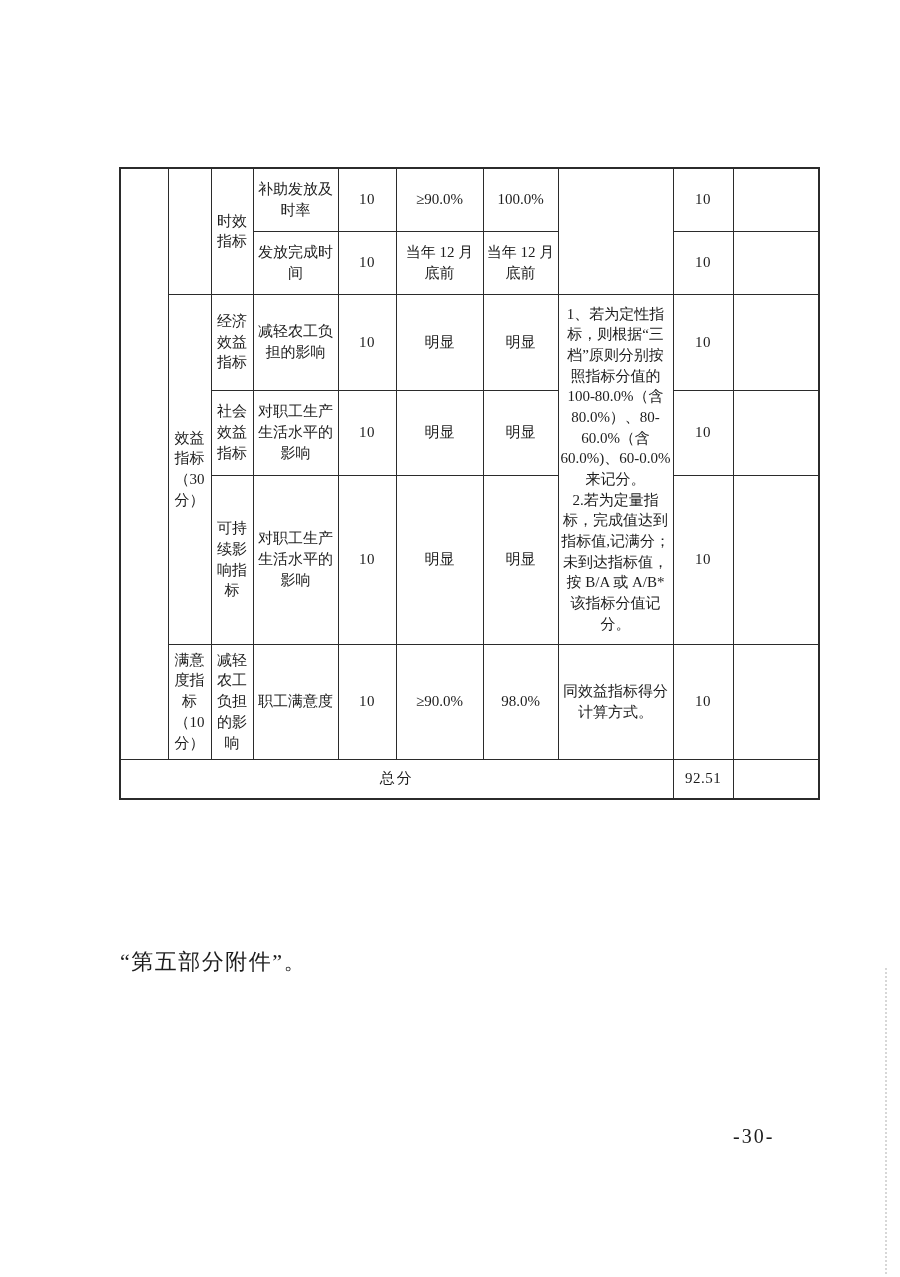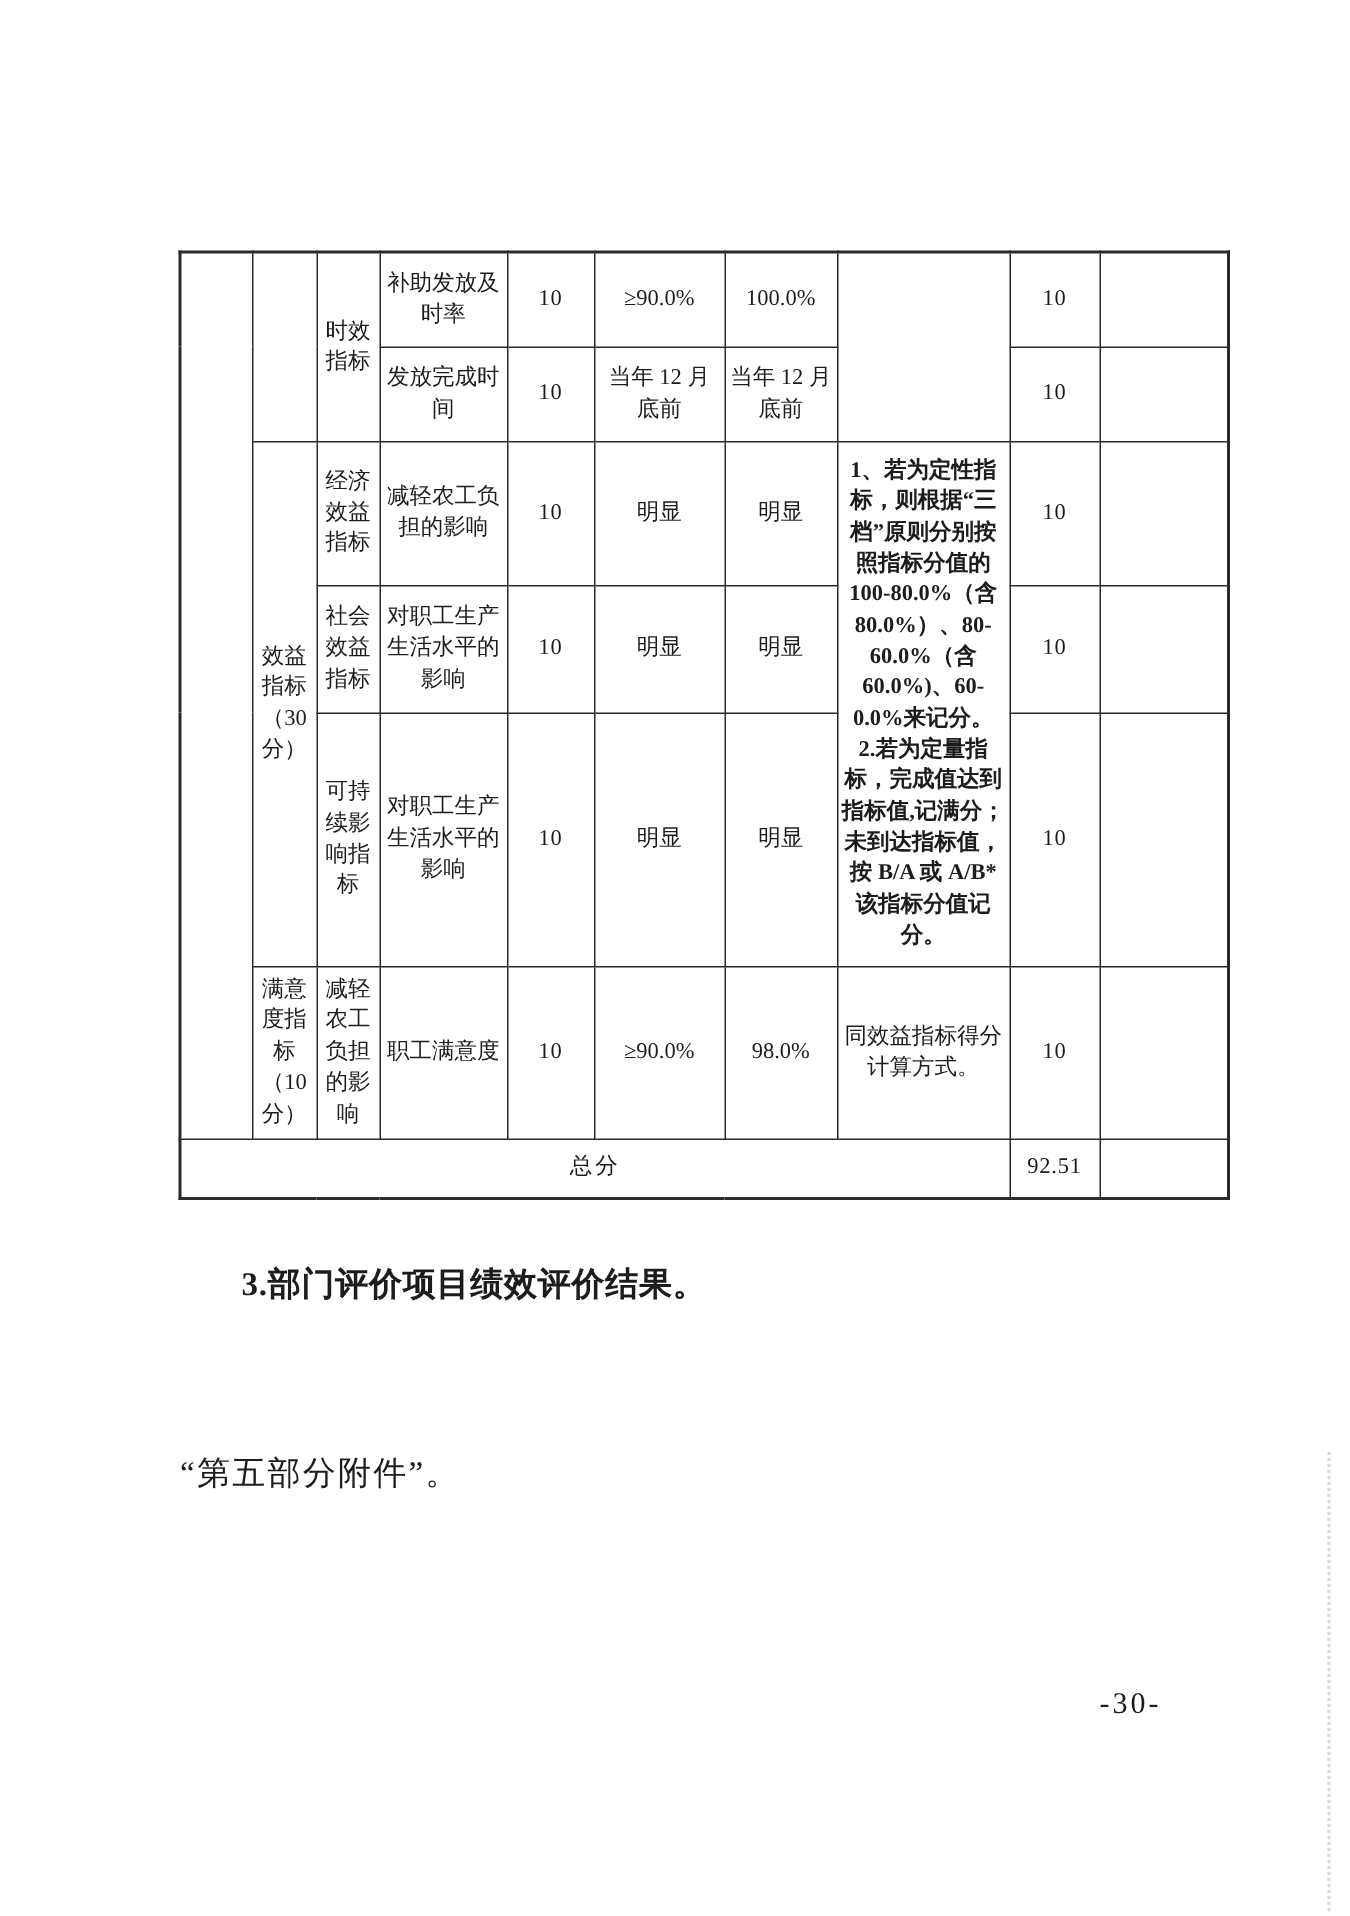--- a/index.html
+++ b/index.html
@@ -14,31 +14,31 @@
   }
   table.eval td{
     border:1px solid #2b2b2b;
     text-align:center;vertical-align:middle;
     font-size:15px;line-height:1.38;
     padding:1px 2px;
     overflow:hidden;
   }
   td.num{font-size:16px;letter-spacing:0.5px;}
   td.note-cell{font-size:15px;line-height:21px;padding:2px 1px;}
-  td.note-cell p{margin:0;font-weight:bold;}
+  td.note-cell p{margin:0;}
   td.total-label{font-size:16px;letter-spacing:2px;}
   .heading{
     position:absolute;left:161px;top:841px;
     font-size:22px;font-weight:bold;letter-spacing:0.5px;white-space:nowrap;
   }
   .para-line{
     position:absolute;font-size:22px;letter-spacing:1.5px;white-space:nowrap;
   }
   .para-line.l1{left:165px;top:897px;}
-  .para-line.l2{left:120px;top:947px;margin-top:20px;}
+  .para-line.l2{left:120px;top:947px;}
   .page-number{
     position:absolute;left:733px;top:1125px;
     font-size:20px;letter-spacing:2px;
   }
   .scan-artifact-right{
     position:absolute;left:885px;top:968px;height:306px;width:0;
     border-left:2px dotted #c2c2c2;opacity:0.65;
   }
 </style>
 </head>
@@ -124,21 +124,20 @@
       <td></td>
     </tr>
     <tr style="height:40px">
       <td colspan="8" class="total-label">总分</td>
       <td class="num">92.51</td>
       <td></td>
     </tr>
   </tbody>
     </table>
 
-  <div class="heading">3.部门评价项目绩效评价结果。</div>
 
   <div class="para-line l2">“第五部分附件”。</div>
 
   <div class="page-number">-30-</div>
 
   <div class="scan-artifact-right"></div>
 
 </div>
 
 </body></html>

